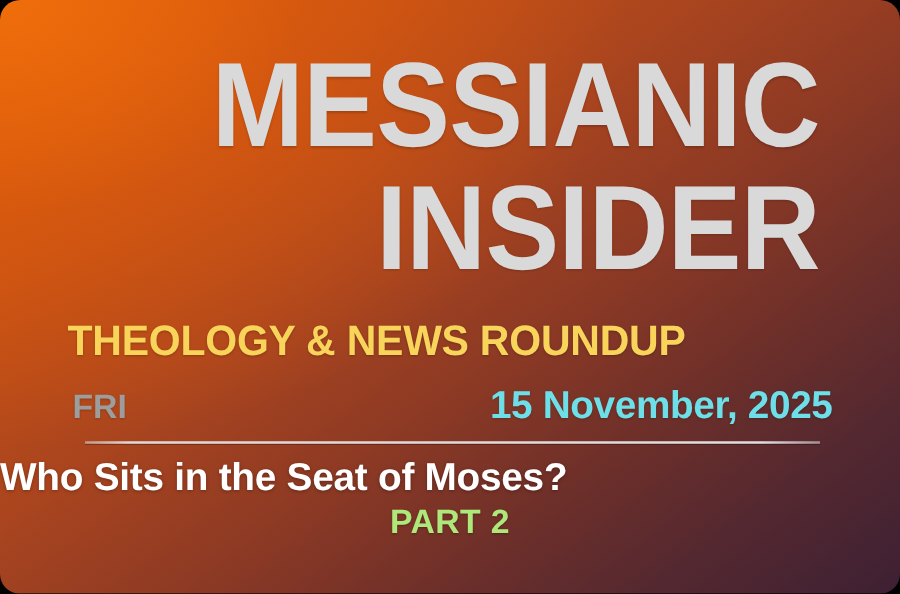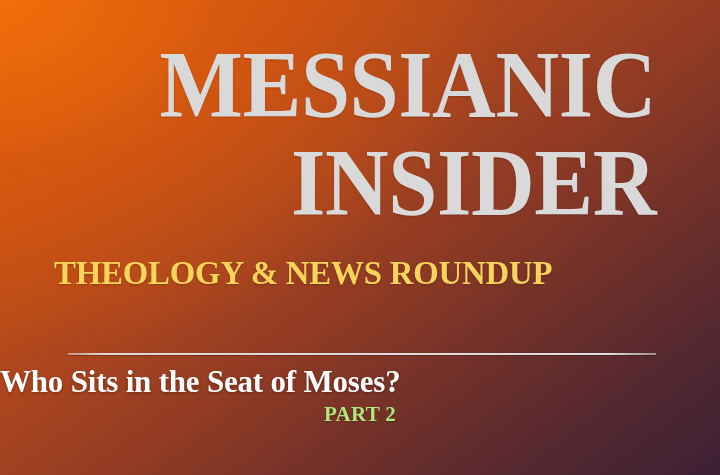--- a/index.html
+++ b/index.html
@@ -5,33 +5,34 @@
   html, body {
     margin: 0;
     padding: 0;
     background: #000;
   }
   #canvas {
     position: relative;
     width: 720px;
     height: 475px;
     overflow: hidden;
-    font-family: Liberation Serif, serif;
+    font-family: Liberation Sans, sans-serif;
     
     background:
       radial-gradient(120% 130% at 0% 0%, rgba(240,110,10,0.95) 0%, rgba(222,92,12,0.55) 28%, rgba(180,65,20,0.0) 58%),
       linear-gradient(143deg,
         #e2620c 0%,
         #d2560f 13%,
         #bc4c18 28%,
         #a8441f 42%,
         #8e3a24 57%,
         #703029 71%,
         #542830 85%,
         #3d2033 100%);
+    border-radius: 16px;
   }
 
   
   .masthead {
     position: absolute;
     left: 0;
     right: 64px;
     top: 38px;
     text-align: right;
   }
@@ -127,39 +128,43 @@
     text-shadow: 0 1px 3px rgba(0,0,0,0.3);
   }
   .partlabel {
     position: absolute;
     left: 0;
     right: 0;
     top: 404px;
     text-align: center;
     color: #aee87b;
     font-weight: bold;
-    font-size: 21px;
+    font-size: 27px;
     line-height: 1;
     letter-spacing: 0.3px;
     white-space: nowrap;
     text-shadow: 0 1px 2px rgba(0,0,0,0.28);
   }
 </style>
 </head>
 <body>
 
 <div id="canvas">
 
   <div class="masthead">
     <span class="mast-line line1">MESSIANIC</span>
     <span class="mast-line line2">INSIDER</span>
   </div>
 
   <div class="kicker">THEOLOGY &amp; NEWS ROUNDUP</div>
 
+  <div class="daterow">
+    <span class="dayname">FRI</span>
+    <span class="datetext">15 November, 2025</span>
+  </div>
 
   <div class="divider"></div>
 
   <div class="headline">Who Sits in the Seat of Moses?</div>
 
   <div class="partlabel">PART 2</div>
 
 </div>
 
 </body></html>

